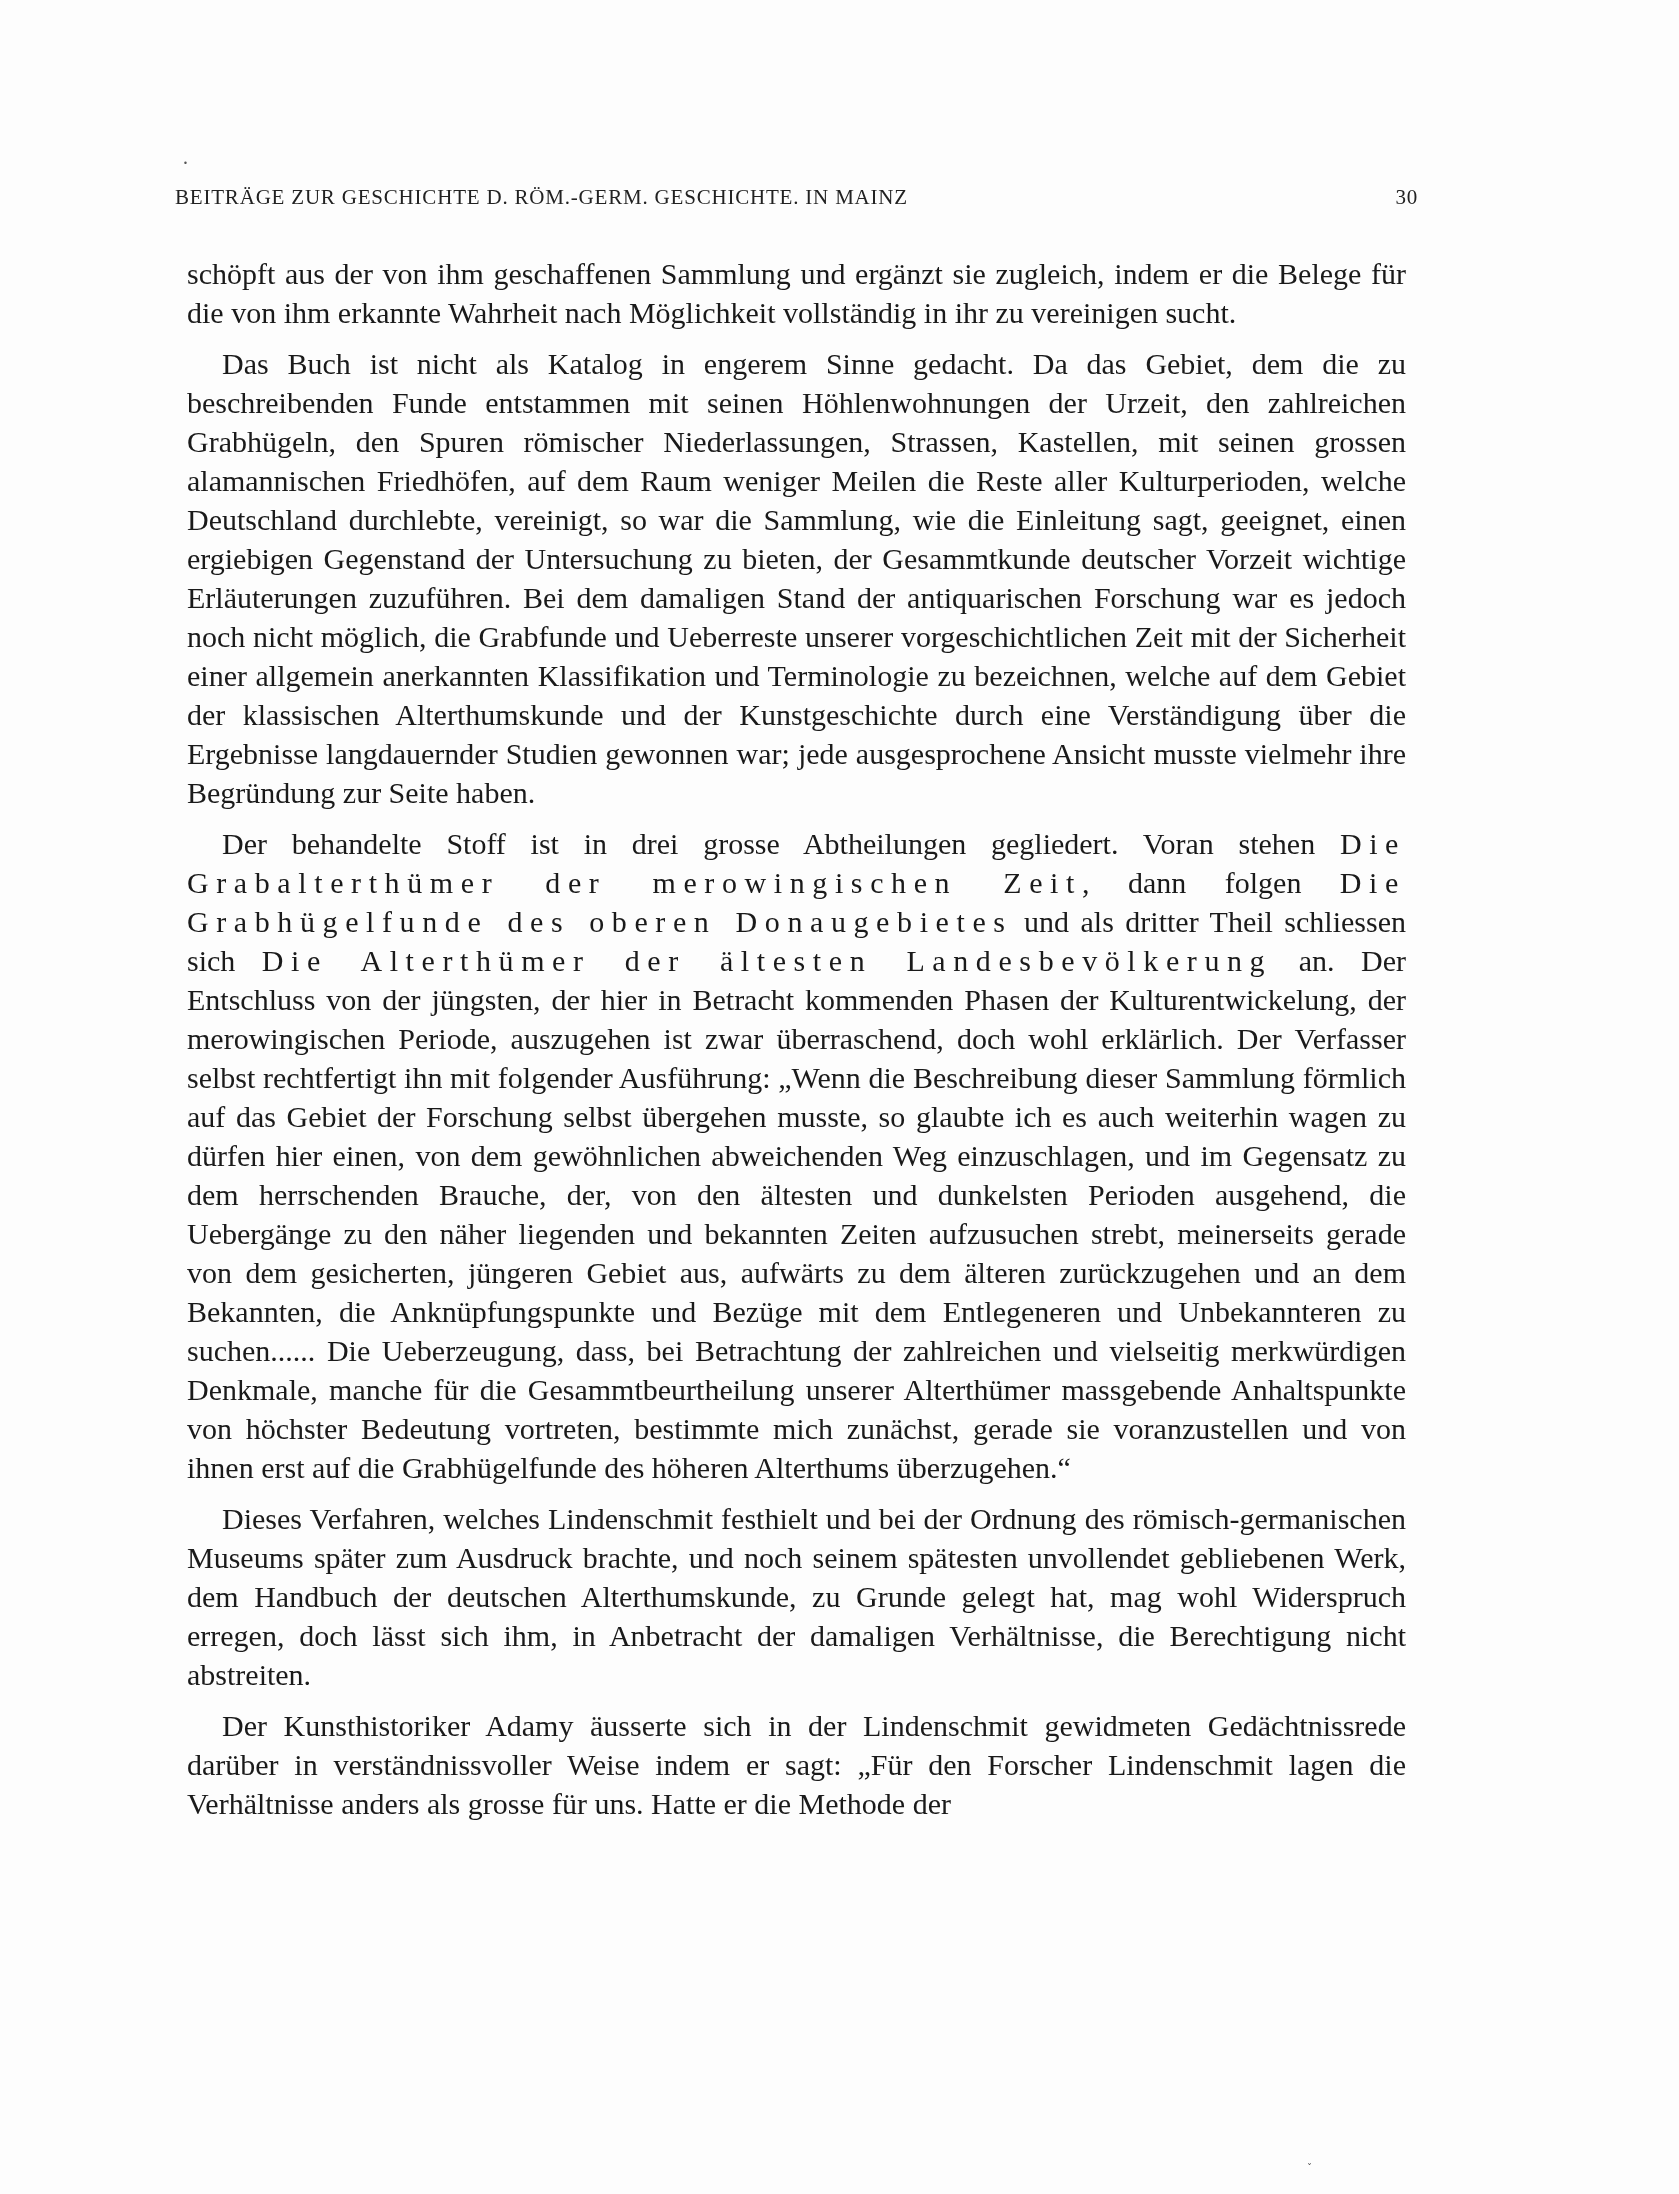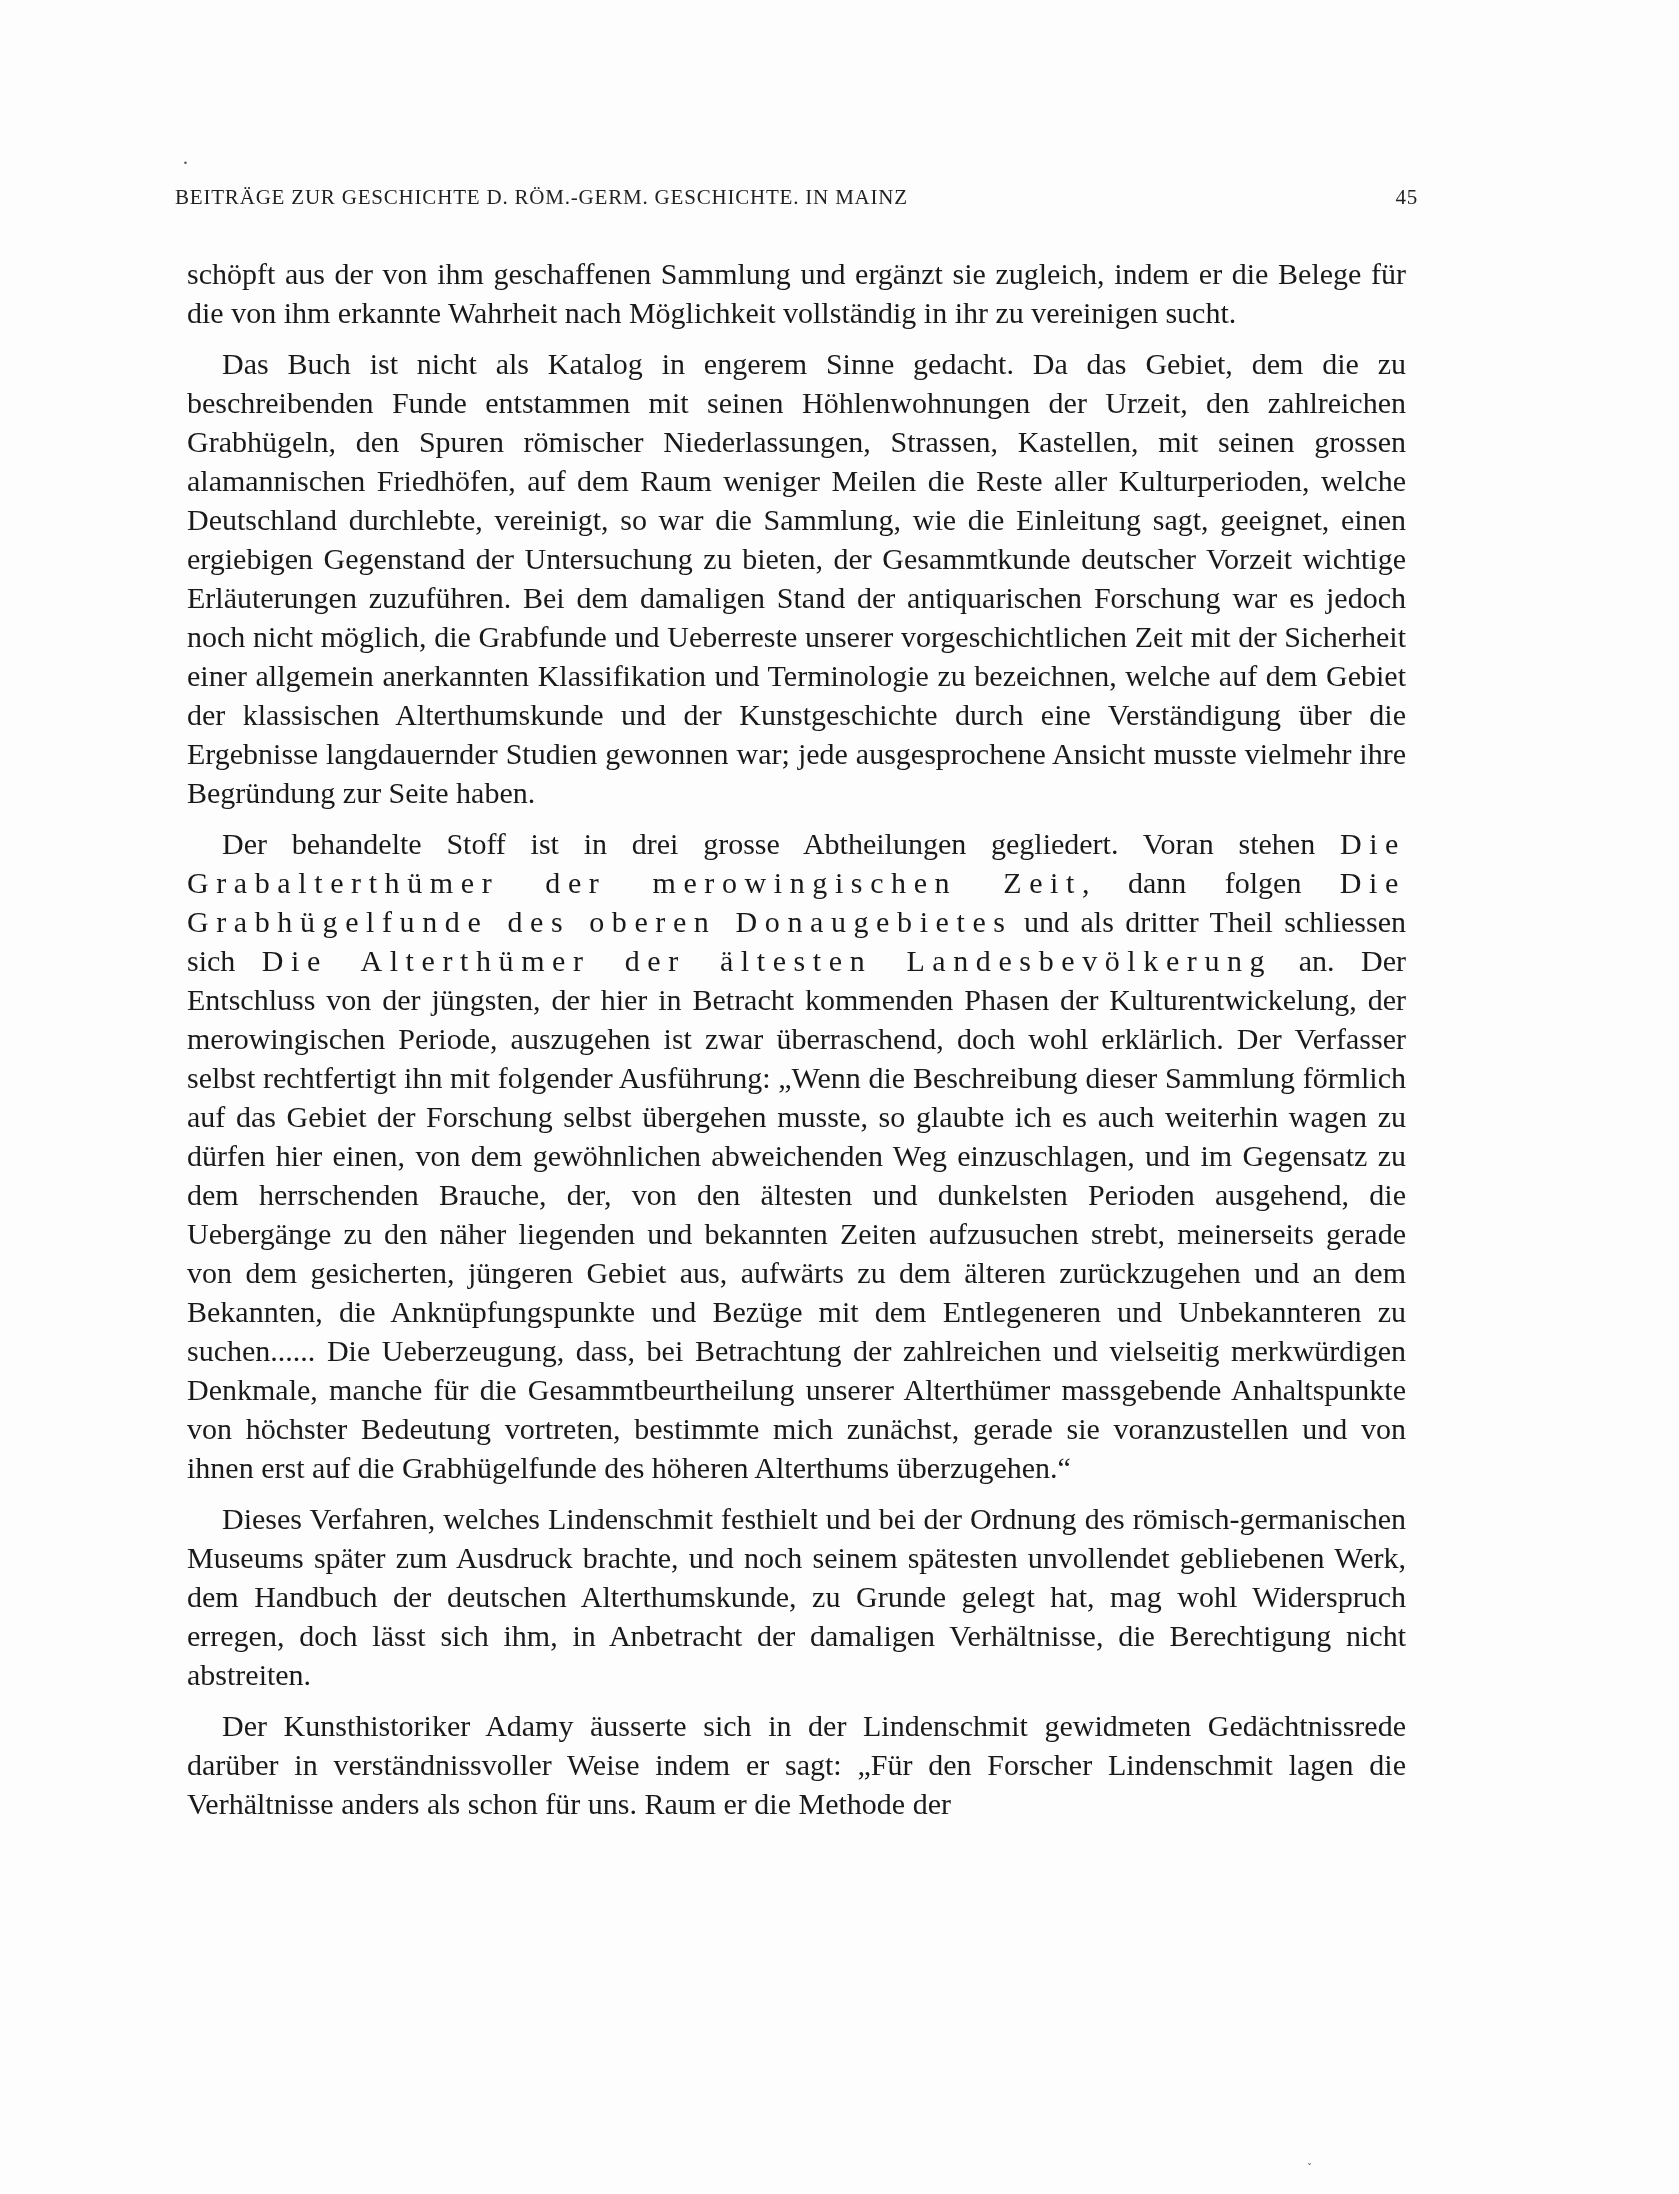--- a/index.html
+++ b/index.html
@@ -26,24 +26,24 @@
   </style>
 </head>
 <body>
 
 <div class="mark" style="left:183px; top:158px; font-size:8.4px;">•</div>
 <div class="mark" style="left:1307px; top:2163px; font-size:10px;">ˇ</div>
 
 <div class="page">
   <div class="header">
     <span>BEITRÄGE ZUR GESCHICHTE D. RÖM.-GERM. GESCHICHTE. IN MAINZ</span>
-    <span>45</span>
+    <span>30</span>
   </div>
 
   <div class="body-text">
     <p class="para noindent">schöpft aus der von ihm geschaffenen Sammlung und ergänzt sie zugleich, indem er die Belege für die von ihm erkannte Wahrheit nach Möglichkeit vollständig in ihr zu vereinigen sucht.</p>
     <p class="para">Das Buch ist nicht als Katalog in engerem Sinne gedacht. Da das Gebiet, dem die zu beschreibenden Funde entstammen mit seinen Höhlenwohnungen der Urzeit, den zahlreichen Grabhügeln, den Spuren römischer Niederlassungen, Strassen, Kastellen, mit seinen grossen alamannischen Friedhöfen, auf dem Raum weniger Meilen die Reste aller Kulturperioden, welche Deutschland durchlebte, vereinigt, so war die Sammlung, wie die Einleitung sagt, geeignet, einen ergiebigen Gegenstand der Untersuchung zu bieten, der Gesammtkunde deutscher Vorzeit wichtige Erläuterungen zuzuführen. Bei dem damaligen Stand der antiquarischen Forschung war es jedoch noch nicht möglich, die Grabfunde und Ueberreste unserer vorgeschichtlichen Zeit mit der Sicherheit einer allgemein anerkannten Klassifikation und Terminologie zu bezeichnen, welche auf dem Gebiet der klassischen Alterthumskunde und der Kunstgeschichte durch eine Verständigung über die Ergebnisse langdauernder Studien gewonnen war; jede ausgesprochene Ansicht musste vielmehr ihre Begründung zur Seite haben.</p>
     <p class="para"><span>Der behandelte Stoff ist in drei grosse Abtheilungen gegliedert. Voran stehen </span><span class="spaced">Die Grabalterthümer der merowingischen Zeit</span><span>, dann folgen </span><span class="spaced">Die Grabhügelfunde des oberen Donaugebietes</span><span> und als dritter Theil schliessen sich </span><span class="spaced">Die Alterthümer der ältesten Landesbevölkerung</span><span> an. Der Entschluss von der jüngsten, der hier in Betracht kommenden Phasen der Kulturentwickelung, der merowingischen Periode, auszugehen ist zwar überraschend, doch wohl erklärlich. Der Verfasser selbst rechtfertigt ihn mit folgender Ausführung: „Wenn die Beschreibung dieser Sammlung förmlich auf das Gebiet der Forschung selbst übergehen musste, so glaubte ich es auch weiterhin wagen zu dürfen hier einen, von dem gewöhnlichen abweichenden Weg einzuschlagen, und im Gegensatz zu dem herrschenden Brauche, der, von den ältesten und dunkelsten Perioden ausgehend, die Uebergänge zu den näher liegenden und bekannten Zeiten aufzusuchen strebt, meinerseits gerade von dem gesicherten, jüngeren Gebiet aus, aufwärts zu dem älteren zurückzugehen und an dem Bekannten, die Anknüpfungspunkte und Bezüge mit dem Entlegeneren und Unbekannteren zu suchen...... Die Ueberzeugung, dass, bei Betrachtung der zahlreichen und vielseitig merkwürdigen Denkmale, manche für die Gesammtbeurtheilung unserer Alterthümer massgebende Anhaltspunkte von höchster Bedeutung vortreten, bestimmte mich zunächst, gerade sie voranzustellen und von ihnen erst auf die Grabhügelfunde des höheren Alterthums überzugehen.“</span></p>
     <p class="para">Dieses Verfahren, welches Lindenschmit festhielt und bei der Ordnung des römisch-germanischen Museums später zum Ausdruck brachte, und noch seinem spätesten unvollendet gebliebenen Werk, dem Handbuch der deutschen Alterthumskunde, zu Grunde gelegt hat, mag wohl Widerspruch erregen, doch lässt sich ihm, in Anbetracht der damaligen Verhältnisse, die Berechtigung nicht abstreiten.</p>
-    <p class="para">Der Kunsthistoriker Adamy äusserte sich in der Lindenschmit gewidmeten Gedächtnissrede darüber in verständnissvoller Weise indem er sagt: „Für den Forscher Lindenschmit lagen die Verhältnisse anders als schon für uns. Raum er die Methode der</p>
+    <p class="para">Der Kunsthistoriker Adamy äusserte sich in der Lindenschmit gewidmeten Gedächtnissrede darüber in verständnissvoller Weise indem er sagt: „Für den Forscher Lindenschmit lagen die Verhältnisse anders als grosse für uns. Hatte er die Methode der</p>
   </div>
 </div>
 
 
 </body></html>

